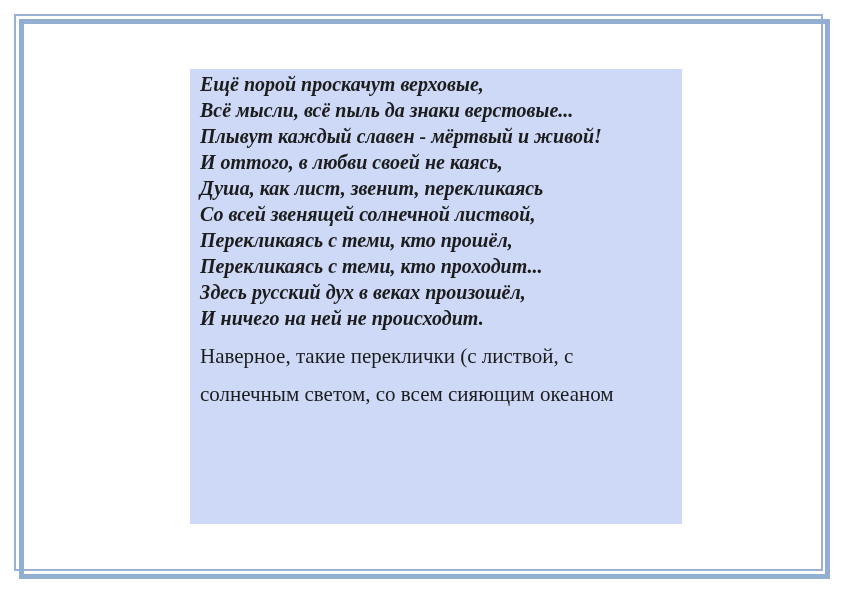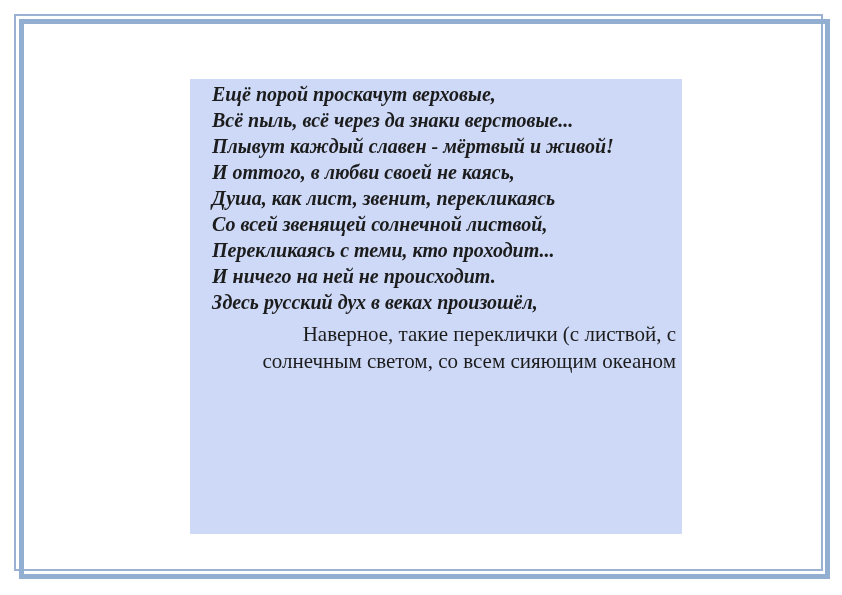--- a/index.html
+++ b/index.html
@@ -31,60 +31,60 @@
   .frame-thick {
     left: 19px;
     top: 19px;
     width: 811px;
     height: 560px;
     border: 5px solid #92aed0;
   }
   .textbox {
     position: absolute;
     left: 190px;
-    top: 79px;
+    top: 69px;
     width: 492px;
     height: 455px;
     box-sizing: border-box;
     background: #cdd9f7;
-    padding: 2px 6px 0 22px;
+    padding: 2px 6px 0 10px;
     overflow: hidden;
   }
   .poem-line {
     font-size: 20px;
     line-height: 26px;
     font-style: italic;
     font-weight: bold;
     color: #1c1c1c;
     white-space: nowrap;
   }
   .closing {
     margin: 6px 0 0 0;
     font-size: 21px;
-    line-height: 27px;
+    line-height: 38px;
     font-style: normal;
     font-weight: normal;
     color: #1c1c1c;
-    text-align: right;
   }
 </style>
 </head>
 <body>
 
 <div class="slide">
   <div class="frame frame-thin"></div>
   <div class="frame frame-thick"></div>
 
   <div class="textbox">
     <div>
       <div class="poem-line">Ещё порой проскачут верховые,</div>
-      <div class="poem-line">Всё пыль, всё через да знаки верстовые...</div>
+      <div class="poem-line">Всё мысли, всё пыль да знаки верстовые...</div>
       <div class="poem-line">Плывут каждый славен - мёртвый и живой!</div>
       <div class="poem-line">И оттого, в любви своей не каясь,</div>
       <div class="poem-line">Душа, как лист, звенит, перекликаясь</div>
       <div class="poem-line">Со всей звенящей солнечной листвой,</div>
+      <div class="poem-line">Перекликаясь с теми, кто прошёл,</div>
       <div class="poem-line">Перекликаясь с теми, кто проходит...</div>
+      <div class="poem-line">Здесь русский дух в веках произошёл,</div>
       <div class="poem-line">И ничего на ней не происходит.</div>
-      <div class="poem-line">Здесь русский дух в веках произошёл,</div>
     </div>
     <p class="closing">Наверное, такие переклички (с листвой, с солнечным светом, со всем сияющим океаном</p>
   </div>
 </div>
 
 </body></html>

